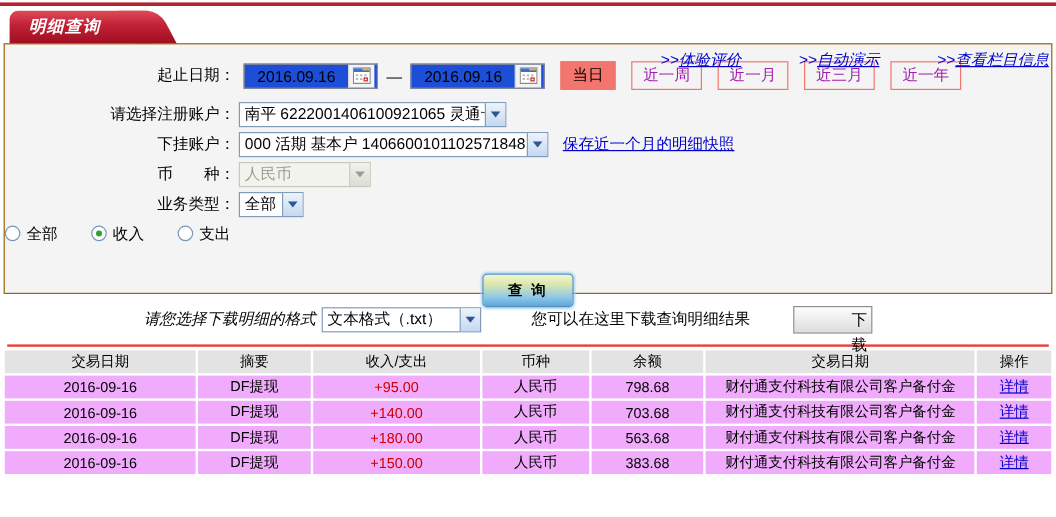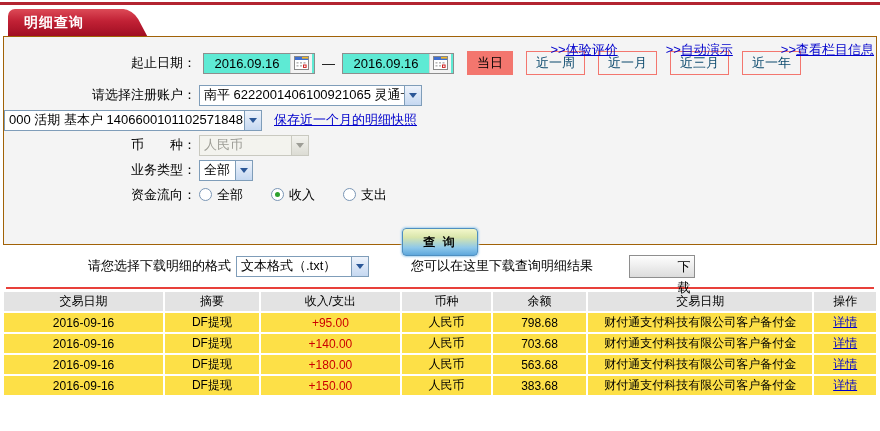--- a/index.html
+++ b/index.html
@@ -4,21 +4,21 @@
 <style>
   * { box-sizing: border-box; }
   html,body { margin:0; padding:0; }
   body {
     width:880px; height:431px; overflow:hidden; background:#fff;
     font-family:"Liberation Sans","DejaVu Sans",sans-serif;
     font-size:13px; color:#000;
   }
   
   .topline { margin-top:2px; height:3px; background:var(--top-line-red,#b32431); }
-  .header-row { position:relative; height:31px; }
+  .header-row { position:relative; height:31px;font-style:italic; }
   .tab {
     position:absolute; left:8px; top:4px; height:27px; width:118px;
     background:linear-gradient(180deg,#dd4a57 0%,#c12135 45%,#a00e22 100%);
     border-radius:7px 4px 0 0; color:#fff; font-weight:bold; font-size:14px;
     line-height:27px; padding-left:16px; letter-spacing:1px; z-index:2;
   }
   .tab::after{
     content:""; position:absolute; right:-14px; top:0; width:34px; height:27px;
     background:linear-gradient(180deg,#dd4a57 0%,#c12135 45%,#a00e22 100%);
     transform:skewX(28deg); border-radius:0 10px 0 0; z-index:-1;
@@ -30,31 +30,31 @@
   
   .panel {
     margin:0 3px; height:209px; background:#f4f4f4; border:1px solid #a16207;
     padding-top:14px;
   }
   .frow { display:flex; align-items:center; margin-bottom:3px; min-height:22px; }
   .frow.date-row { margin-bottom:9px; min-height:24px; }
   .flabel { width:195px; text-align:right; padding-right:3px; flex:0 0 195px; }
   .datebox {
     display:inline-flex; align-items:center; width:112px; height:21px;
-    border:1px solid #8e8e8e; background:#5eead4; margin:0 4px;
+    border:1px solid #8e8e8e; background:#1d4ed8; margin:0 4px;
   }
   .datebox input {
     border:0; outline:none; width:86px; height:17px; font-size:13px;
     text-align:center; font-family:inherit; background:transparent; padding:0;
   }
   .calbtn { width:22px; height:19px; display:inline-flex; align-items:center; justify-content:center; cursor:pointer; border-left:1px solid #d5d5d5; background:#f3f3f3; }
   .dash { margin:0 3px; }
   .qbtn {
     display:inline-block; margin-left:13px; padding:3px 9px; font-size:13px;
-    border:1px solid var(--quick-button-red,#f3766e); color:#0c4a6e;
+    border:1px solid var(--quick-button-red,#f3766e); color:#a21caf;
     background:transparent; cursor:pointer; line-height:16px;
   }
   .qbtn.active { background:var(--quick-button-red,#f3766e); color:#000000; margin-left:9px; }
   .sel {
     display:inline-flex; align-items:center; height:21px; border:1px solid var(--select-border,#7f9db9);
     background:#fff; cursor:pointer; position:relative;
   }
   .sel-text { flex:1 1 auto; padding:0 4px; white-space:nowrap; overflow:hidden; font-size:13px; }
   .sel-arrow {
     width:17px; height:19px; flex:0 0 17px; display:flex; align-items:center; justify-content:center;
@@ -85,33 +85,33 @@
   }
   .qwrap { text-align:center; margin-top:22px; }
   .query-btn {
     display:inline-block; width:76px; height:28px; font-size:12px; font-weight:bold;
     border:1px solid var(--query-button-border,#4f8fc0); border-radius:4px; cursor:pointer;
     background:linear-gradient(180deg,#f3f7cb 0%,#d9e6ac 32%,#8ec8ea 72%,#5ea7dc 100%);
     box-shadow:0 0 2px 1px #aad2ee; line-height:26px; text-align:center; letter-spacing:2px;
   }
   
   .dlrow { display:flex; align-items:center; margin-top:9px; height:24px; }
-  .dl-label { margin-left:88px; }
+  .dl-label { margin-left:120px;font-style:italic; }
   .dlrow .sel { margin-left:5px; }
   .dl-hint { margin-left:42px; }
   .dl-btn {
     margin-left:36px; width:66px; height:23px; border:1px solid #8e8e8e;
     background:linear-gradient(180deg,#fefefe,#dcdcdc); font-size:13px; cursor:pointer;
     text-align:center; line-height:21px;padding-left:44px;
   }
   .redline { margin:9px 6px 0 6px; height:2px; background:var(--divider-red,#e8403a); }
   
   table.detail { width:876px; margin:1px 2px 0 2px; border-collapse:separate; border-spacing:2px; font-size:12px; }
   table.detail th { background:#e3e3e3; font-weight:normal; height:18px; padding:1px 2px; }
-  table.detail td { background:#fde047; height:16px; padding:1px 16px; text-align:center; white-space:nowrap; }
+  table.detail td { background:#f0abfc; height:16px; padding:1px 16px; text-align:center; white-space:nowrap; }
   td.amt { color:var(--amount-red,#cc0000); }
   .detail-link { color:var(--link-blue,#0000cc); text-decoration:underline; cursor:pointer; }
 </style>
 </head>
 <body>
 
 <div class="topline"></div>
 
 <div class="header-row">
   <div class="tab">
@@ -172,20 +172,21 @@
     <span class="flabel">请选择注册账户：</span>
     <span class="sel w-account">
       <span class="sel-text">南平 6222001406100921065 灵通卡</span>
       <span class="sel-arrow">
           <i></i>
         </span>
     </span>
   </div>
 
   <div class="frow">
+    <span class="flabel">下挂账户：</span>
     <span class="sel w-subaccount">
       <span class="sel-text">000 活期 基本户 1406600101102571848</span>
       <span class="sel-arrow">
           <i></i>
         </span>
     </span>
     <a class="snapshot">保存近一个月的明细快照</a>
   </div>
 
   <div class="frow">
@@ -202,21 +203,20 @@
     <span class="flabel">业务类型：</span>
     <span class="sel w-biz">
       <span class="sel-text">全部</span>
       <span class="sel-arrow">
           <i></i>
         </span>
     </span>
   </div>
 
   <div class="frow">
-    <span class="flabel">资金流向：</span>
     <span><span class="radio-opt">
           <span class="radio-ic"></span>
           <span>全部</span>
         </span><span class="radio-opt">
           <span class="radio-ic checked"></span>
           <span>收入</span>
         </span><span class="radio-opt">
           <span class="radio-ic"></span>
           <span>支出</span>
         </span></span>

